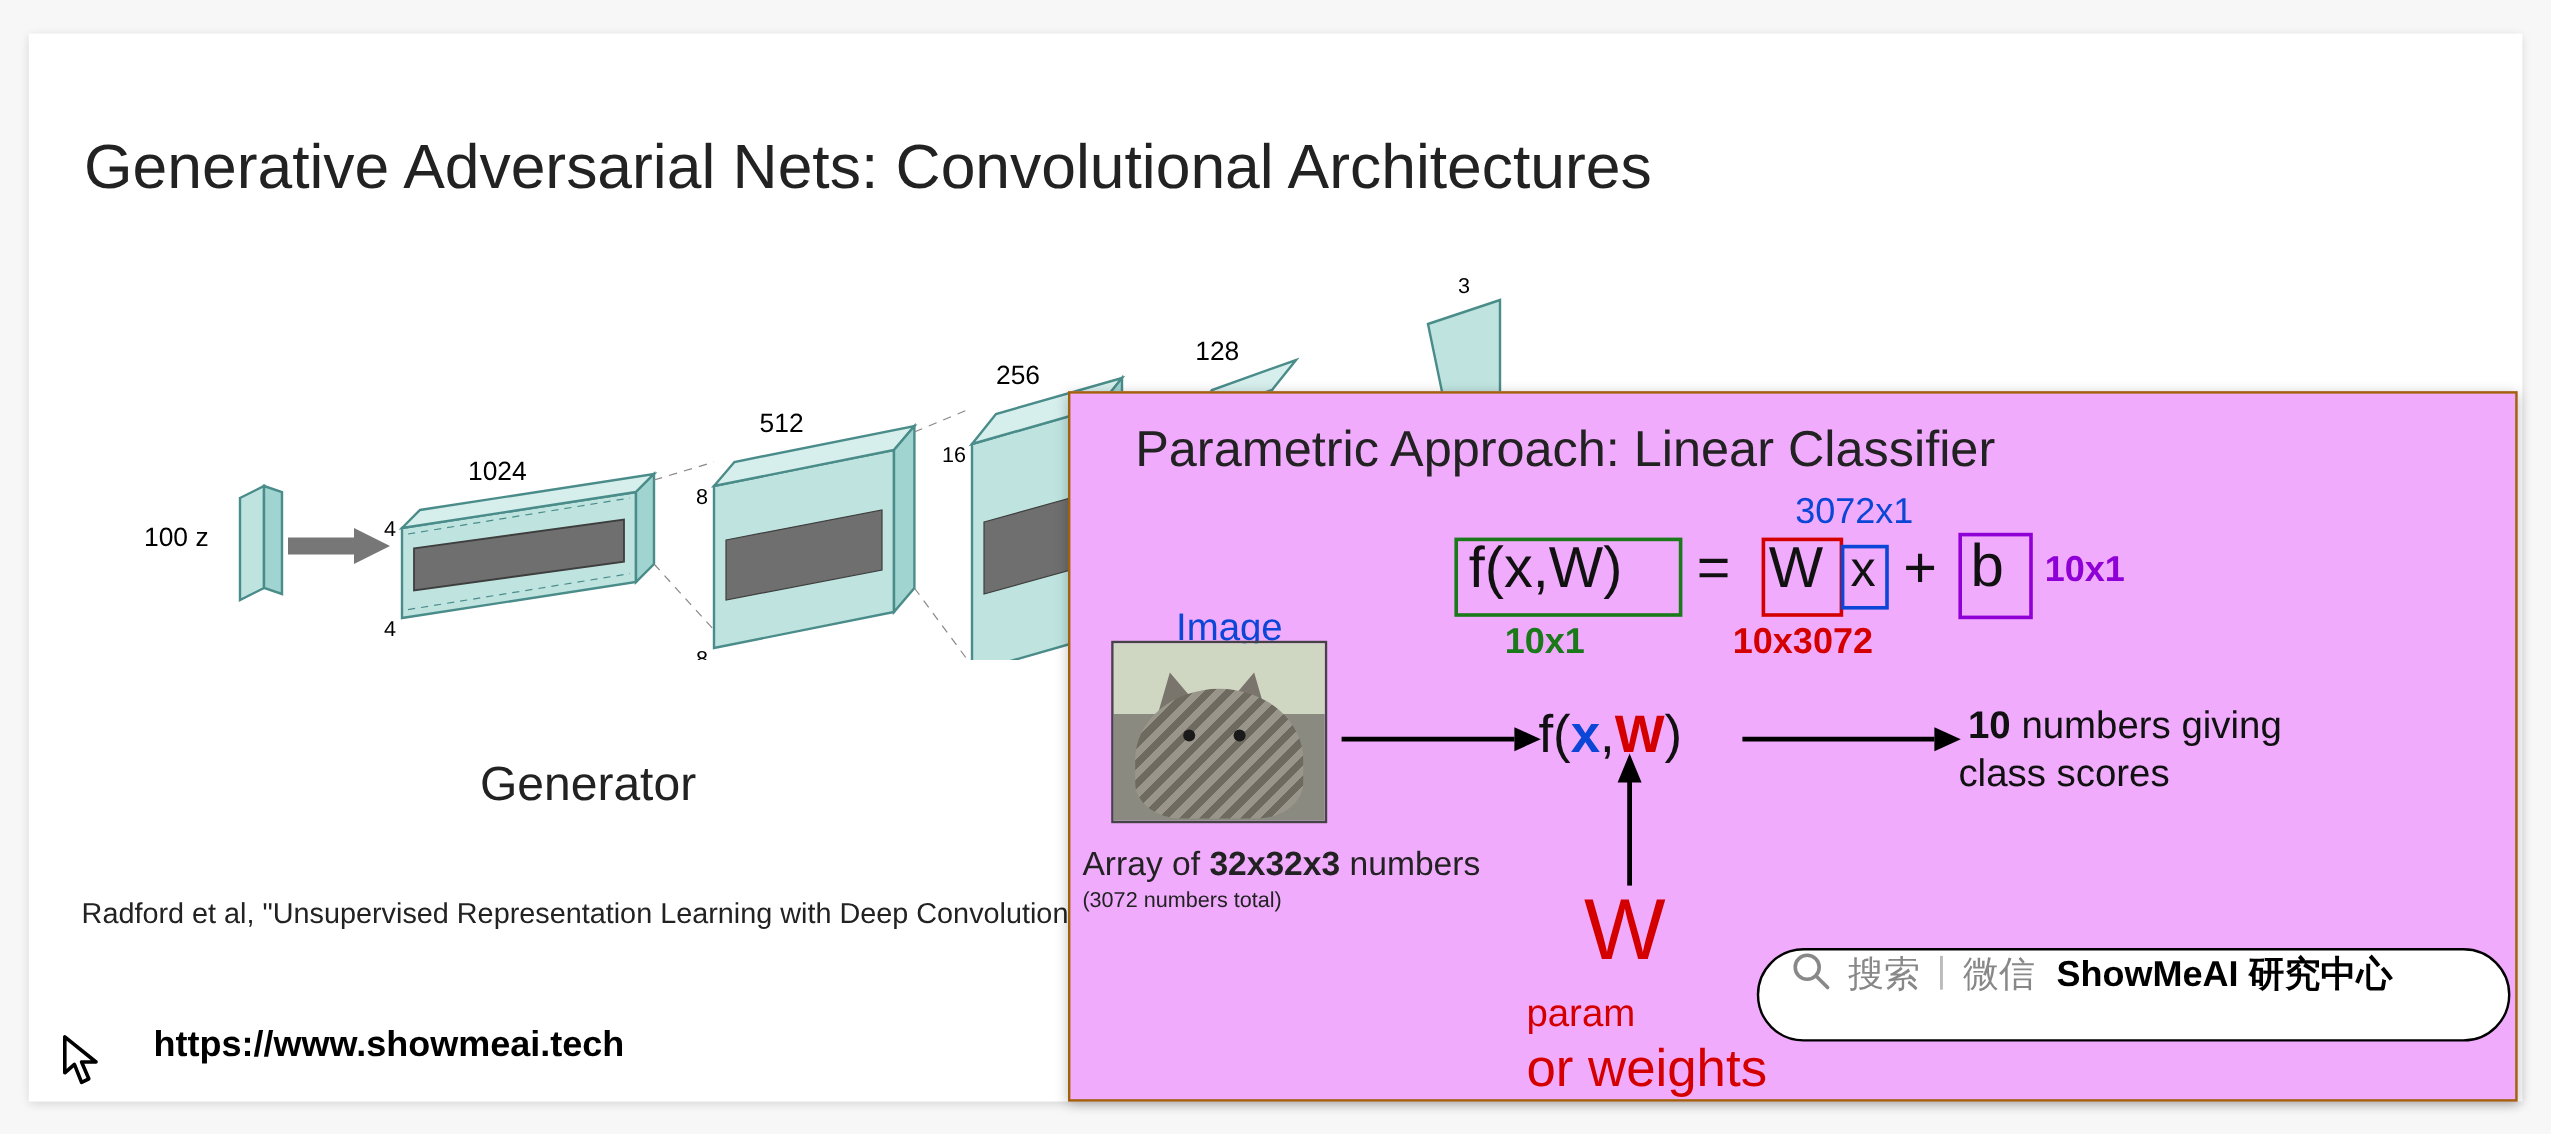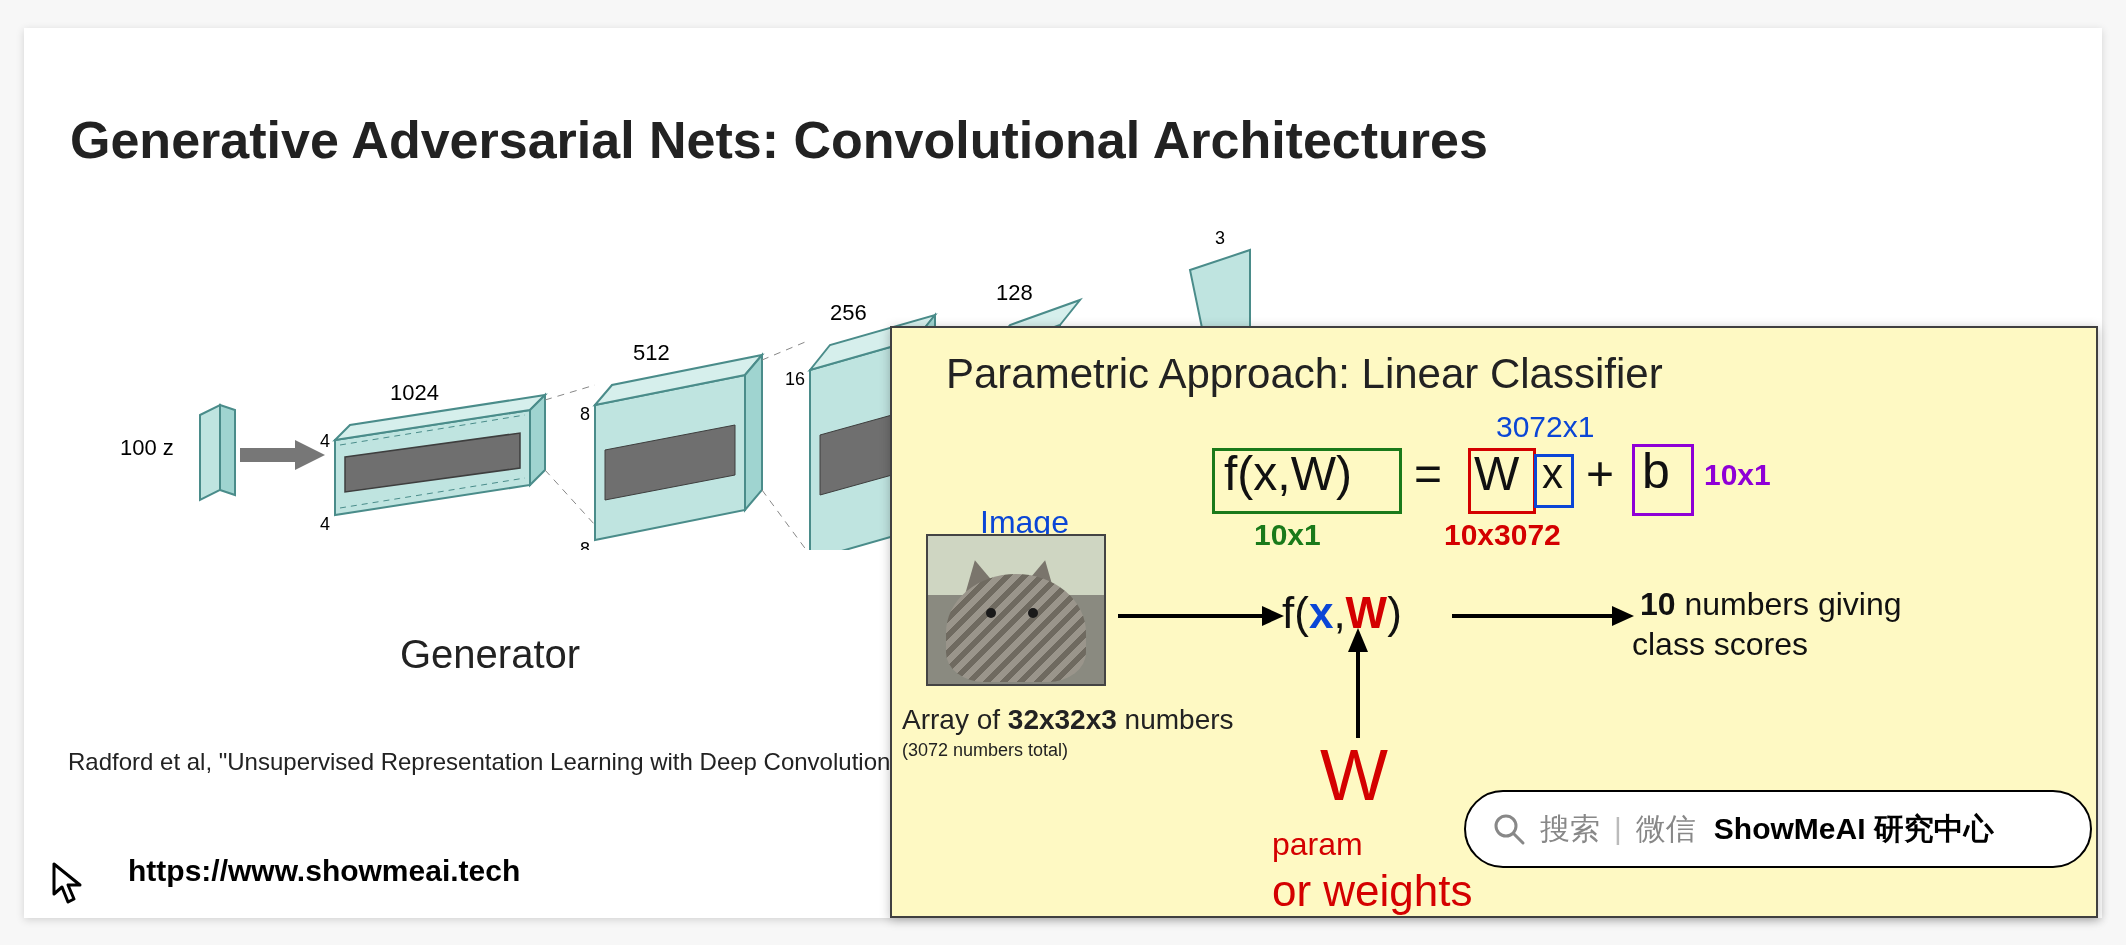--- a/index.html
+++ b/index.html
@@ -18,21 +18,21 @@
     left: 24px; top: 28px;
     width: 2078px; height: 890px;
     background: #ffffff;
     box-shadow: 0 2px 8px rgba(0,0,0,0.15);
   }
 
   .slide-title {
     position: absolute;
     left: 70px; top: 110px;
     font-size: 52px;
-    font-weight: 700;
+    font-weight: 400;
     color: #222;
     font-family: Arial, Helvetica, sans-serif;
   }
 
   
   .gen-diagram {
     position: absolute;
     left: 120px; top: 210px;
     width: 1180px; height: 340px;
   }
@@ -63,22 +63,22 @@
     font-size: 30px;
     font-weight: 700;
     color: #000;
   }
 
   
   .popup {
     position: absolute;
     left: 890px; top: 326px;
     width: 1204px; height: 588px;
-    background: #fef9c3;
-    border: 2px solid #404040;
+    background: #f0abfc;
+    border: 2px solid #a16207;
     box-shadow: 0 2px 10px rgba(0,0,0,0.25);
   }
   .popup-title {
     position: absolute;
     left: 54px; top: 22px;
     font-size: 42px;
     color: #222;
   }
   .image-label {
     position: absolute;
@@ -159,21 +159,21 @@
 
   
   .search-pill {
     position: absolute;
     left: 1464px; top: 790px;
     width: 628px; height: 78px;
     background: #fff;
     border: 2px solid #000;
     border-radius: 40px;
     display: flex;
-    align-items: center;
+    align-items: flex-start;
     padding-left: 26px;
     gap: 14px;
     box-sizing: border-box;
   }
   .search-text1 { font-size: 30px; color:#888; }
   .search-divider { font-size: 30px; color:#bbb; }
   .search-text2 { font-size: 30px; color:#888; }
   .search-brand { font-size: 30px; font-weight: 800; color:#000; margin-left: 4px; }
 </style>
 </head>

